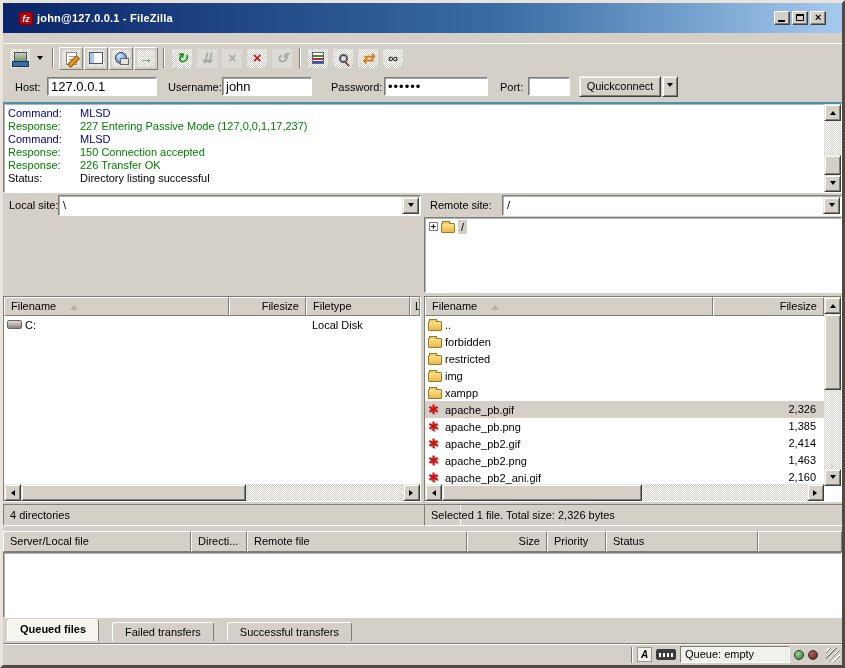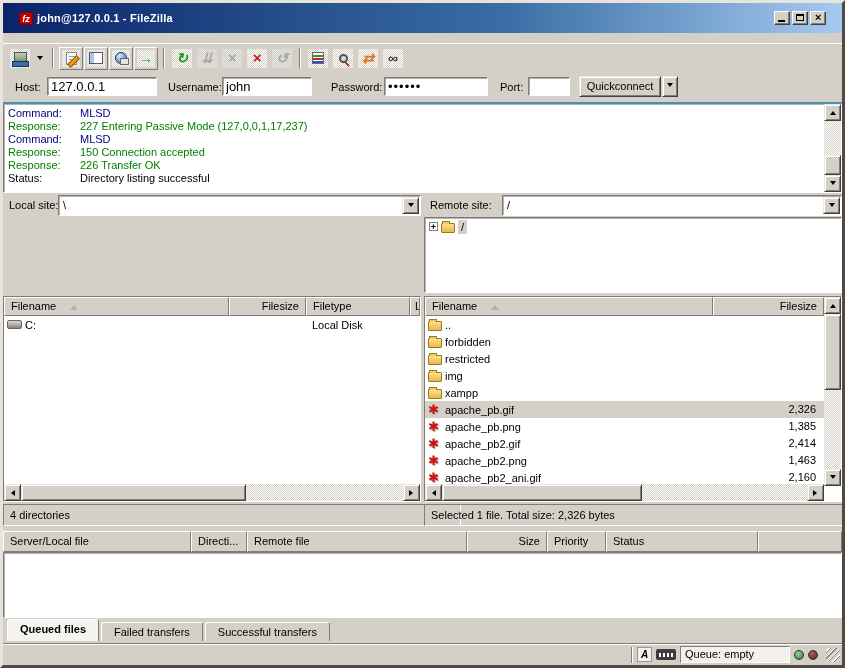--- a/index.html
+++ b/index.html
@@ -119,21 +119,21 @@
   .statusfield{position:absolute;left:0;top:311px;width:458px;height:22px;
     border:1px solid;border-color:#807c76 #fff #fff #807c76;padding:4px 0 0 6px;}
   
   .qhdr{left:0;top:528px;width:839px;height:21px;display:flex;position:absolute;}
   .qhcell{height:21px;background:#d4d0c8;border:1px solid;border-color:#fff #807c76 #807c76 #fff;padding:3px 6px 0 6px;white-space:nowrap;overflow:hidden;}
   .qbody{left:0;top:549px;width:839px;height:66px;background:#fff;position:absolute;
     border:1px solid;border-color:#807c76 #fff #fff #807c76;box-shadow:inset 1px 1px 0 rgba(64,64,64,.4);}
   
   .tabs{left:4px;top:616px;height:22px;display:flex;align-items:flex-end;position:absolute;}
   .tab{height:19px;background:#d4d0c8;border:1px solid;border-color:#fff #807c76 #807c76 #fff;
-    border-bottom:none;border-radius:3px 3px 0 0;padding:3px 12px 0 12px;margin-right:2px;}
+    border-bottom:none;border-radius:3px 3px 0 0;padding:3px 12px 0 12px;margin-right:13px;}
   .tab.active{height:22px;background:#f6f4ee;font-weight:bold;}
   
   .statusbar{left:0;top:640px;width:839px;height:22px;position:absolute;border-top:1px solid #807c76;
     box-shadow:inset 0 1px 0 #fff;display:flex;align-items:center;justify-content:flex-end;gap:4px;padding-right:2px;}
   .dtype{width:15px;height:15px;background:#f2f0ea;border:1px solid #9a968e;text-align:center;
     font-size:10px;font-weight:bold;font-style:italic;line-height:13px;}
   .badge{width:20px;height:11px;background:#3c3c3c;border-radius:2px;position:relative;}
   .badge::after{content:"";position:absolute;left:3px;right:3px;top:4px;height:4px;
     background:repeating-linear-gradient(90deg,#fff 0 2px,transparent 2px 4px);}
   .queuefield{width:110px;height:17px;background:#f2f0ea;border:1px solid;border-color:#807c76 #fff #fff #807c76;padding:1px 4px;}

